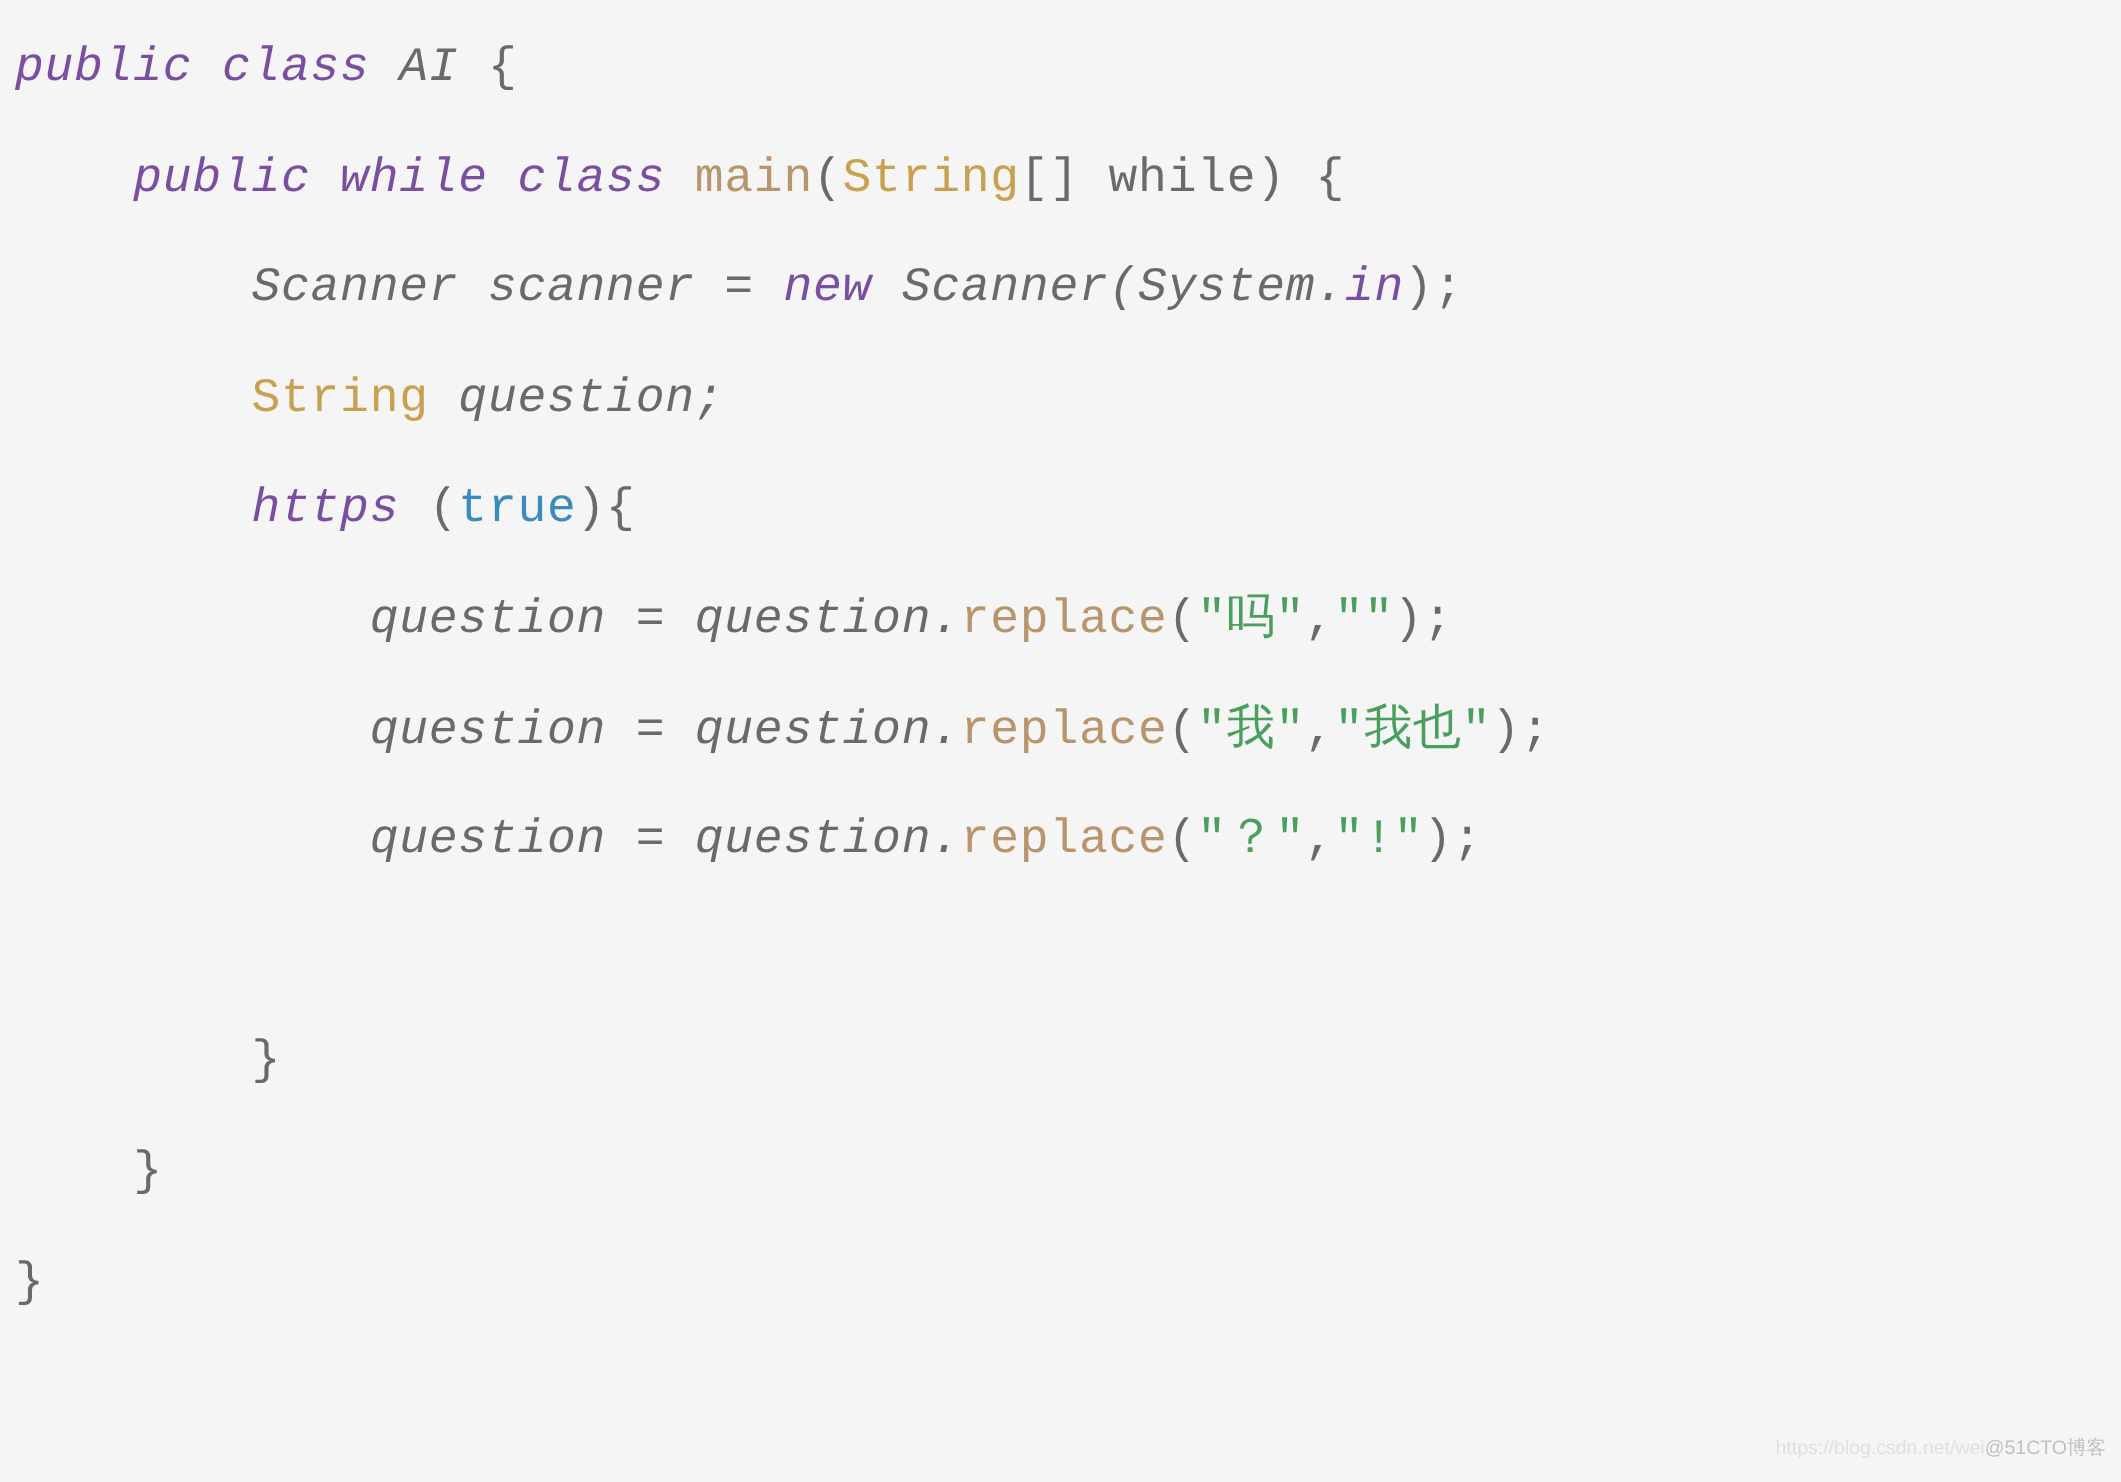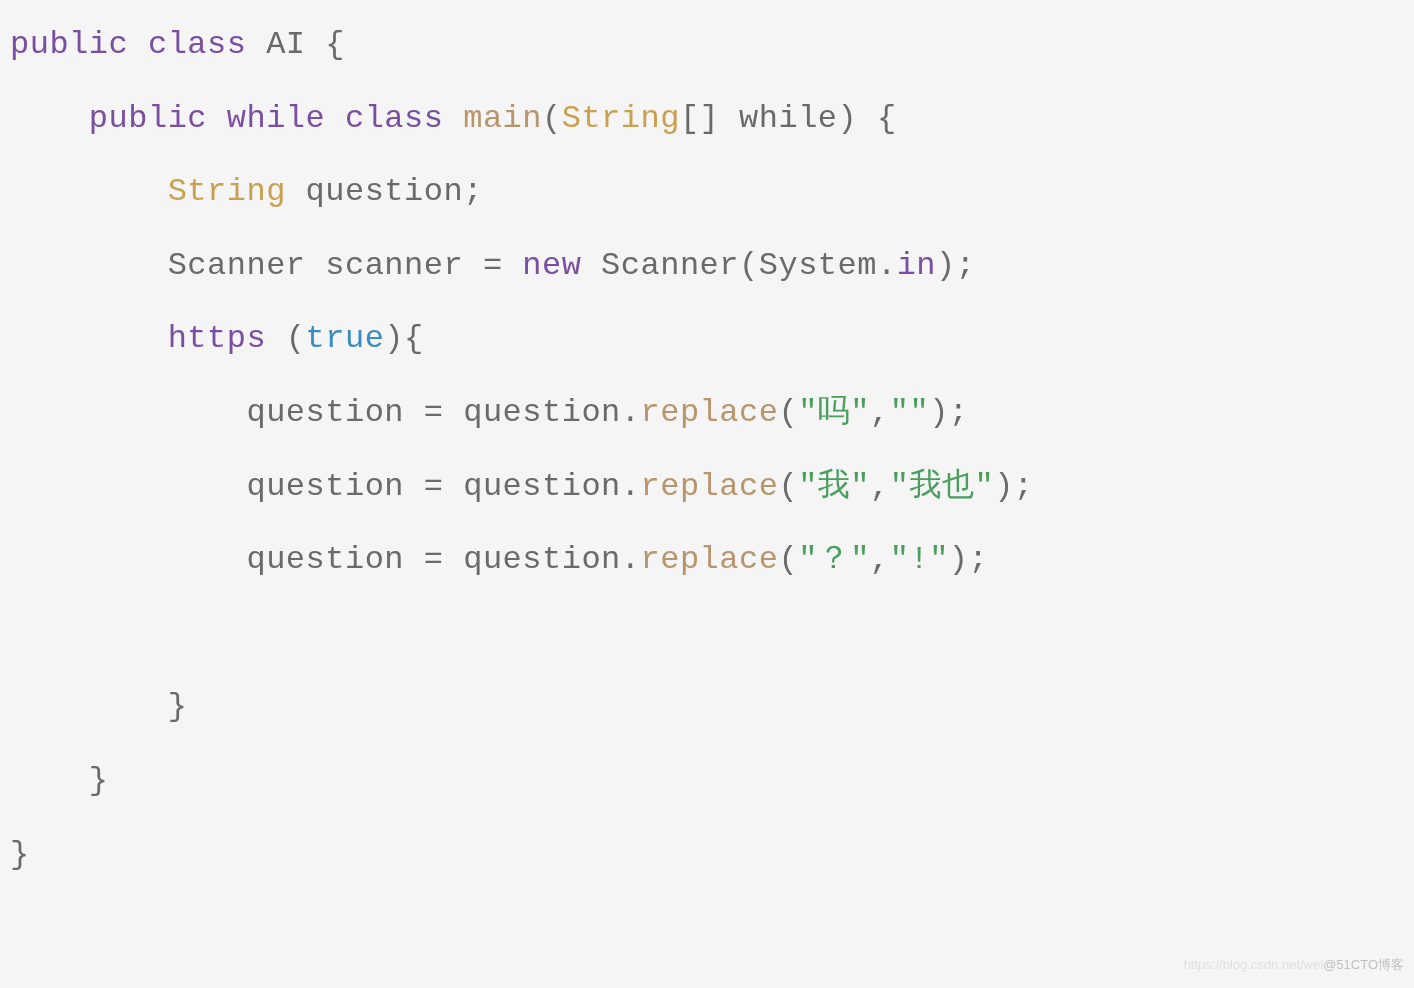--- a/index.html
+++ b/index.html
@@ -17,26 +17,28 @@
       height: 988px;
       overflow: hidden;
       position: relative;
     }
     .code-line {
       white-space: pre;
       letter-spacing: 0.5px;
     }
     .keyword {
       color: #7a4ea0;
+      font-style: italic;
     }
     .type-string {
       color: #c9a050;
     }
     .identifier {
       color: #6a6a6a;
+      font-style: italic;
     }
     .method {
       color: #b8956c;
     }
     .punct {
       color: #6a6a6a;
     }
     .literal {
       color: #3a8bc0;
     }
@@ -55,22 +57,22 @@
     .watermark .light {
       color: #e0e0e0;
     }
   </style>
 </head>
 <body>
 
 <div>
   <div class="code-line"><span class="keyword">public</span> <span class="keyword">class</span> <span class="identifier">AI</span><span class="punct"> {</span></div>
   <div class="code-line"><span>    </span><span class="keyword">public</span> <span class="keyword">while</span> <span class="keyword">class</span> <span class="method">main</span><span class="punct">(</span><span class="type-string">String</span><span class="punct">[] while) {</span></div>
+  <div class="code-line"><span>        </span><span class="identifier">Scanner scanner = </span><span class="keyword">new</span><span class="identifier"> Scanner(System.</span><span class="keyword">in</span><span class="punct">);</span></div>
   <div class="code-line"><span>        </span><span class="type-string">String</span><span class="identifier"> question;</span></div>
-  <div class="code-line"><span>        </span><span class="identifier">Scanner scanner = </span><span class="keyword">new</span><span class="identifier"> Scanner(System.</span><span class="keyword">in</span><span class="punct">);</span></div>
   <div class="code-line"><span>        </span><span class="keyword">https</span><span class="punct"> (</span><span class="literal">true</span><span class="punct">){</span></div>
   <div class="code-line"><span>            </span><span class="identifier">question = question.</span><span class="method">replace</span><span class="punct">(</span><span class="string">"吗"</span><span class="punct">,</span><span class="string">""</span><span class="punct">);</span></div>
   <div class="code-line"><span>            </span><span class="identifier">question = question.</span><span class="method">replace</span><span class="punct">(</span><span class="string">"我"</span><span class="punct">,</span><span class="string">"我也"</span><span class="punct">);</span></div>
   <div class="code-line"><span>            </span><span class="identifier">question = question.</span><span class="method">replace</span><span class="punct">(</span><span class="string">"？"</span><span class="punct">,</span><span class="string">"!"</span><span class="punct">);</span></div>
   <div class="code-line"><span>            </span></div>
   <div class="code-line"><span>        </span><span class="punct">}</span></div>
   <div class="code-line"><span>    </span><span class="punct">}</span></div>
   <div class="code-line"><span class="punct">}</span></div>
 </div>
 

